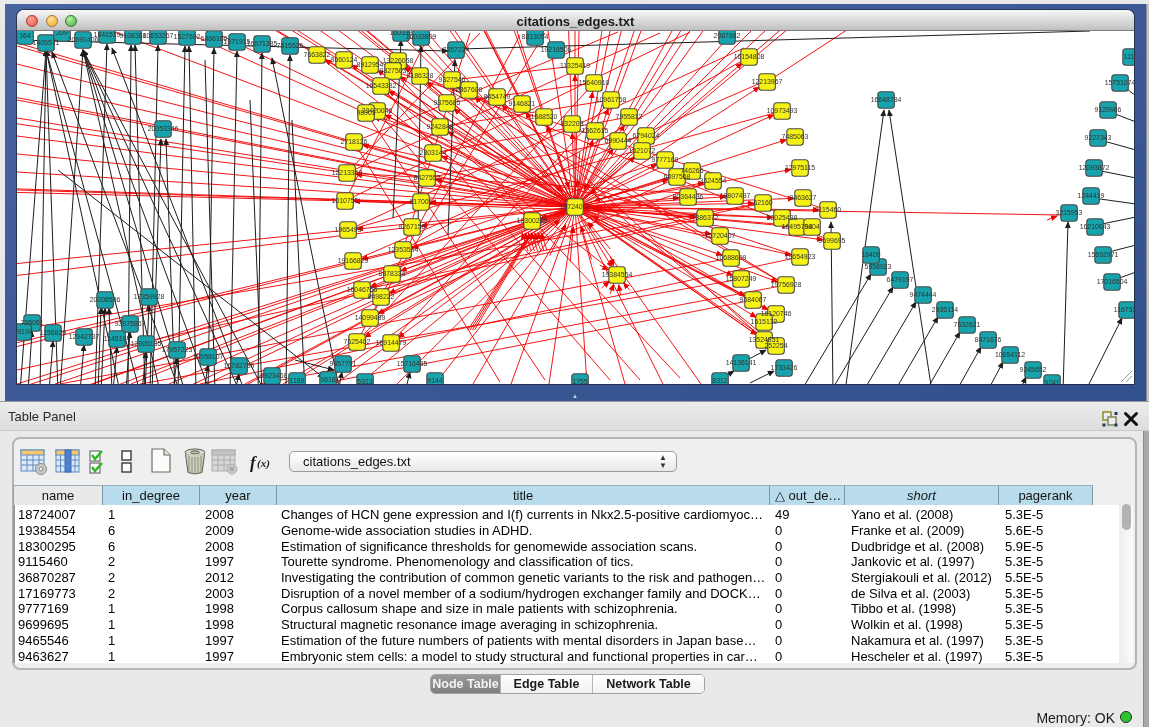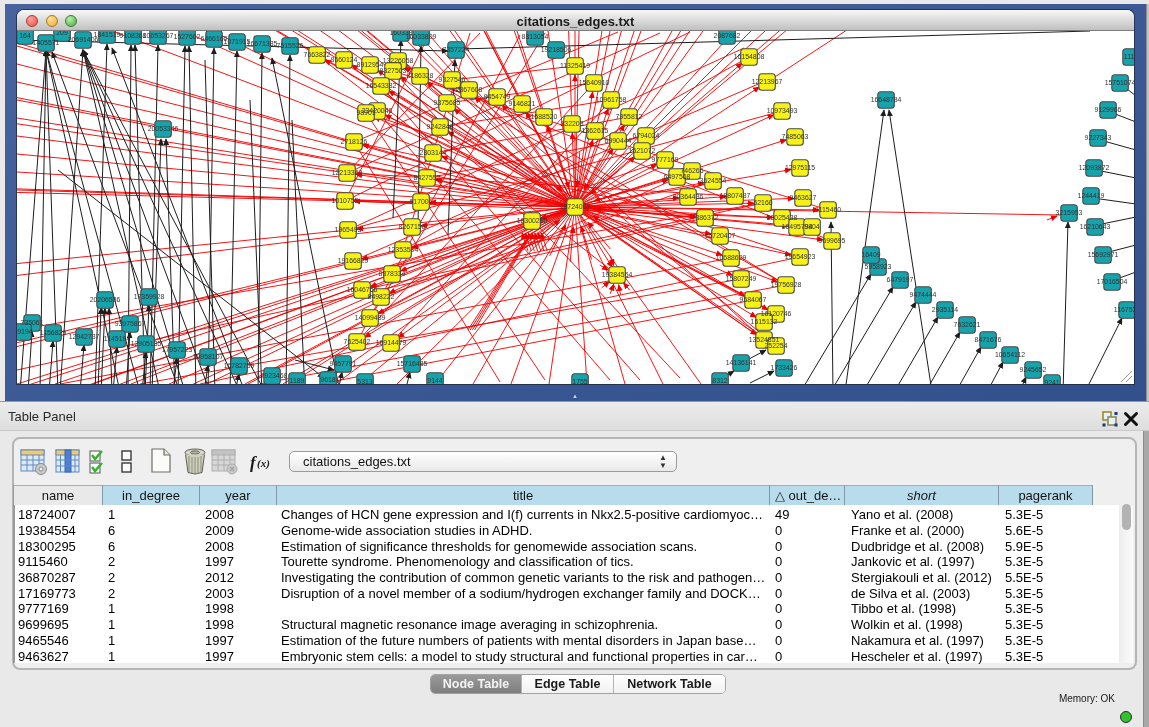--- a/index.html
+++ b/index.html
@@ -17,21 +17,21 @@
 .hc{position:absolute;top:485px;height:20px;font-size:13px;color:#151515;text-align:center;line-height:20px;border-right:1px solid #7e98a6;border-top:1px solid #9ab1bd;overflow:hidden;white-space:nowrap}
 .tablebg{position:absolute;left:14px;top:505px;width:1105px;height:158px;background:#fff;border-left:1px solid #9a9a9a}
 .tleft{position:absolute;left:13px;top:485px;width:1px;height:178px;background:#8aa0ac}
 .tr{position:absolute;left:0;width:1119px;height:16px;font-size:13px;color:#000;overflow:hidden}
 .tr span{position:absolute;top:1px;white-space:nowrap}
 .sbtrack{position:absolute;left:1119px;top:506px;width:14px;height:157px;background:linear-gradient(90deg,#ededed,#fbfbfb)}
 .sbthumb{position:absolute;left:1122px;top:504px;width:9px;height:26px;background:#b3b3b3;border-radius:4.5px}
 .tabs{position:absolute;left:430px;top:674px;height:20px;display:flex;border:1px solid #a2a2a2;border-radius:5px;overflow:hidden;background:#fff}
 .tab{font-weight:bold;font-size:12.5px;line-height:19px;text-align:center;color:#1a1a1a;background:linear-gradient(#ffffff,#f1f1f1)}
 .tab.sel{background:linear-gradient(#9a9a9a,#7f7f7f);color:#f4f4f4}
-.mem{position:absolute;right:34px;top:693px;font-size:10px;color:#1a1a1a}
+.mem{position:absolute;right:34px;top:710px;font-size:14px;color:#1a1a1a}
 .memdot{position:absolute;left:1120px;top:711px;width:12px;height:12px;border-radius:50%;background:#2fc32f;border:1.5px solid #2a2a2a}
 </style></head>
 <body>
 <div class="frame"></div>
 <div class="rightstrip"></div>
 <div class="rightstrip2"></div>
 <div style="position:absolute;left:570px;top:393px;width:10px;height:6px;color:#c8d2e4;font-size:7px;line-height:6px;text-align:center">▴</div>
 <div class="win">
   <div class="titlebar">
     <div class="title">citations_edges.txt</div>
@@ -760,21 +760,21 @@
     <span style="left:775px">49</span>
     <span style="left:851px">Yano et al. (2008)</span>
     <span style="left:1005px">5.3E-5</span>
   </div>
 <div class="tr" style="top:522px">
     <span style="left:18px">19384554</span>
     <span style="left:108px">6</span>
     <span style="left:205px">2009</span>
     <span style="left:281px">Genome-wide association studies in ADHD.</span>
     <span style="left:775px">0</span>
-    <span style="left:851px">Franke et al. (2000)</span>
+    <span style="left:851px">Franke et al. (2009)</span>
     <span style="left:1005px">5.6E-5</span>
   </div>
 <div class="tr" style="top:538px">
     <span style="left:18px">18300295</span>
     <span style="left:108px">6</span>
     <span style="left:205px">2008</span>
     <span style="left:281px">Estimation of significance thresholds for genomewide association scans.</span>
     <span style="left:775px">0</span>
     <span style="left:851px">Dudbridge et al. (2008)</span>
     <span style="left:1005px">5.9E-5</span>
@@ -803,20 +803,21 @@
     <span style="left:205px">2003</span>
     <span style="left:281px">Disruption of a novel member of a sodium/hydrogen exchanger family and DOCK…</span>
     <span style="left:775px">0</span>
     <span style="left:851px">de Silva et al. (2003)</span>
     <span style="left:1005px">5.3E-5</span>
   </div>
 <div class="tr" style="top:600px">
     <span style="left:18px">9777169</span>
     <span style="left:108px">1</span>
     <span style="left:205px">1998</span>
+    <span style="left:281px">Corpus callosum shape and size in male patients with schizophrenia.</span>
     <span style="left:775px">0</span>
     <span style="left:851px">Tibbo et al. (1998)</span>
     <span style="left:1005px">5.3E-5</span>
   </div>
 <div class="tr" style="top:616px">
     <span style="left:18px">9699695</span>
     <span style="left:108px">1</span>
     <span style="left:205px">1998</span>
     <span style="left:281px">Structural magnetic resonance image averaging in schizophrenia.</span>
     <span style="left:775px">0</span>
@@ -837,17 +838,17 @@
     <span style="left:108px">1</span>
     <span style="left:205px">1997</span>
     <span style="left:281px">Embryonic stem cells: a model to study structural and functional properties in car…</span>
     <span style="left:775px">0</span>
     <span style="left:851px">Hescheler et al. (1997)</span>
     <span style="left:1005px">5.3E-5</span>
   </div>
 <div class="sbtrack"></div>
 <div class="sbthumb"></div>
 <div class="tabs">
-  <div class="tab sel" style="width:90px">Node Table</div>
+  <div class="tab sel" style="width:69px">Node Table</div>
   <div class="tab" style="width:92px;border-left:1px solid #b5b5b5">Edge Table</div>
   <div class="tab" style="width:112px;border-left:1px solid #b5b5b5">Network Table</div>
 </div>
 <div class="mem">Memory: OK</div>
 <div class="memdot"></div>
 </body></html>

